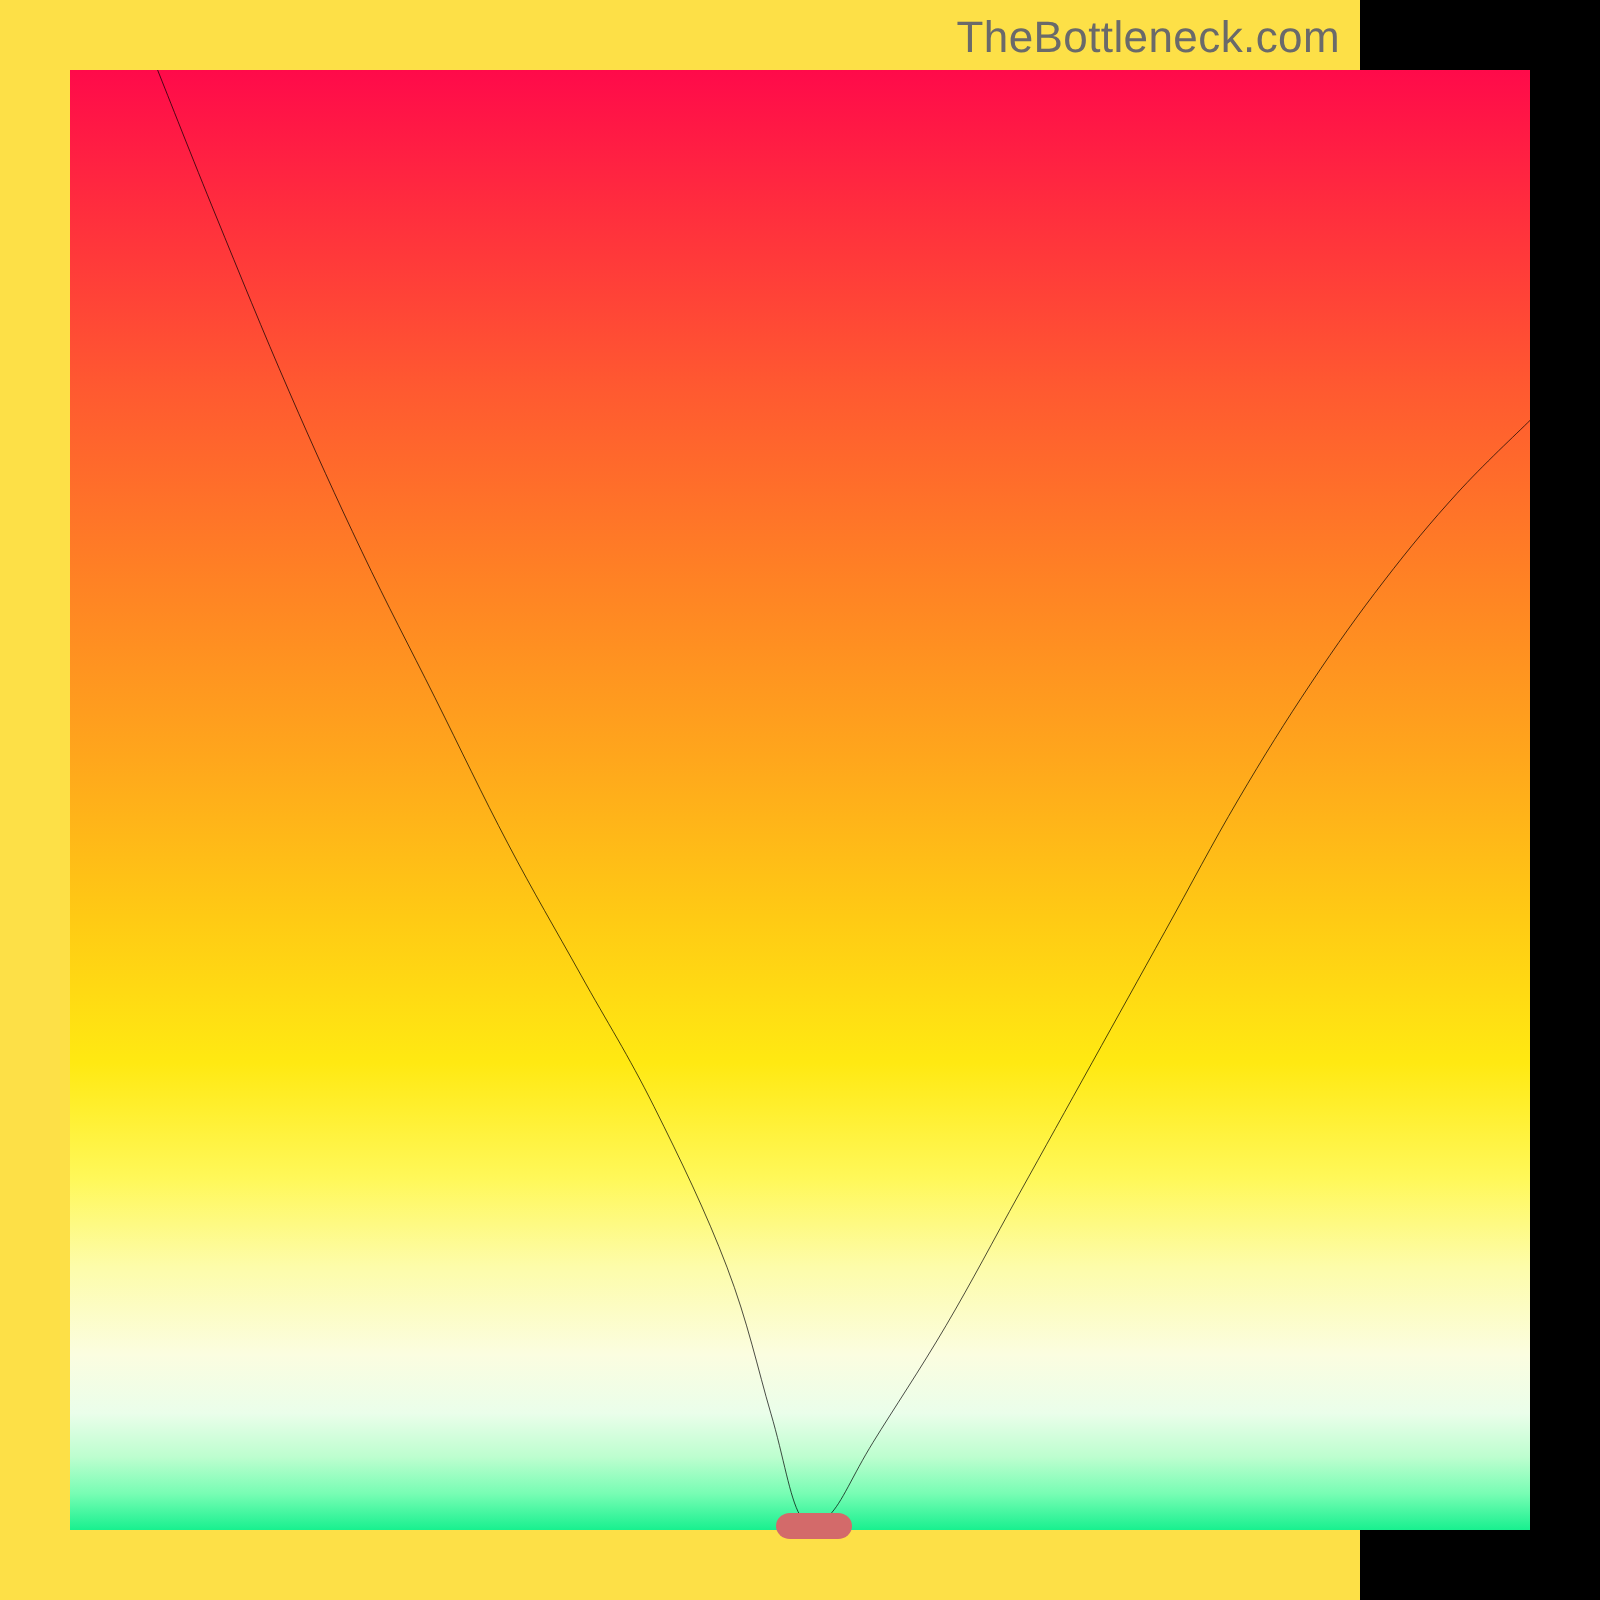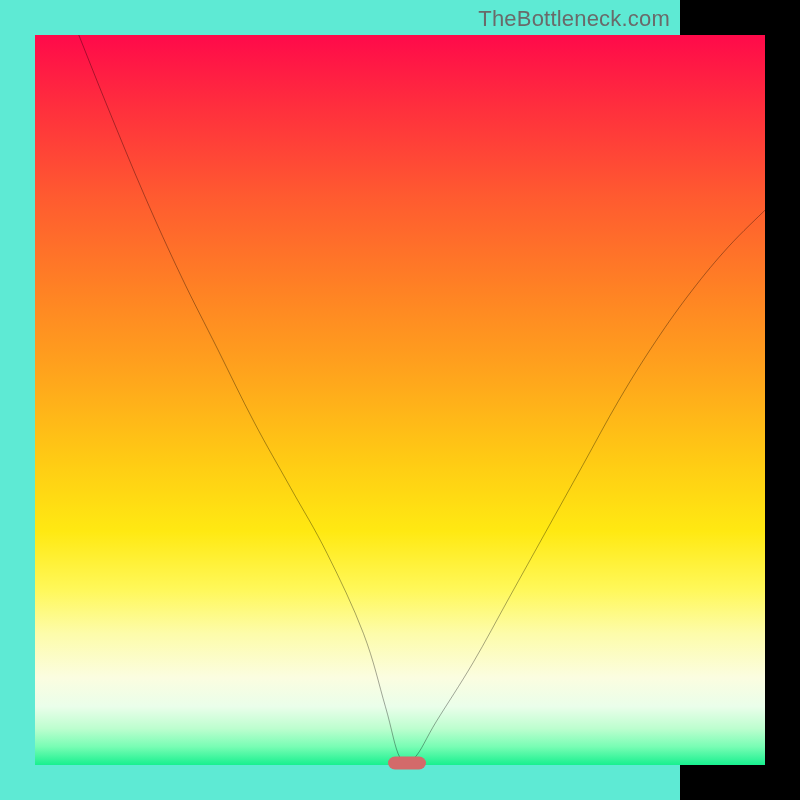--- a/index.html
+++ b/index.html
@@ -8,21 +8,21 @@
     width: 800px;
     height: 800px;
     background: #000;
     overflow: hidden;
     font-family: Arial, Helvetica, sans-serif;
   }
   .frame {
     position: relative;
     width: 680px;
     height: 800px;
-    background: #5eead4;
+    background: #fde047;
   }
   .plot-area {
     position: absolute;
     left: 35px;
     top: 35px;
     width: 730px;
     height: 730px;
     background: linear-gradient(
       to bottom,
       #ff0a4a 0%,

